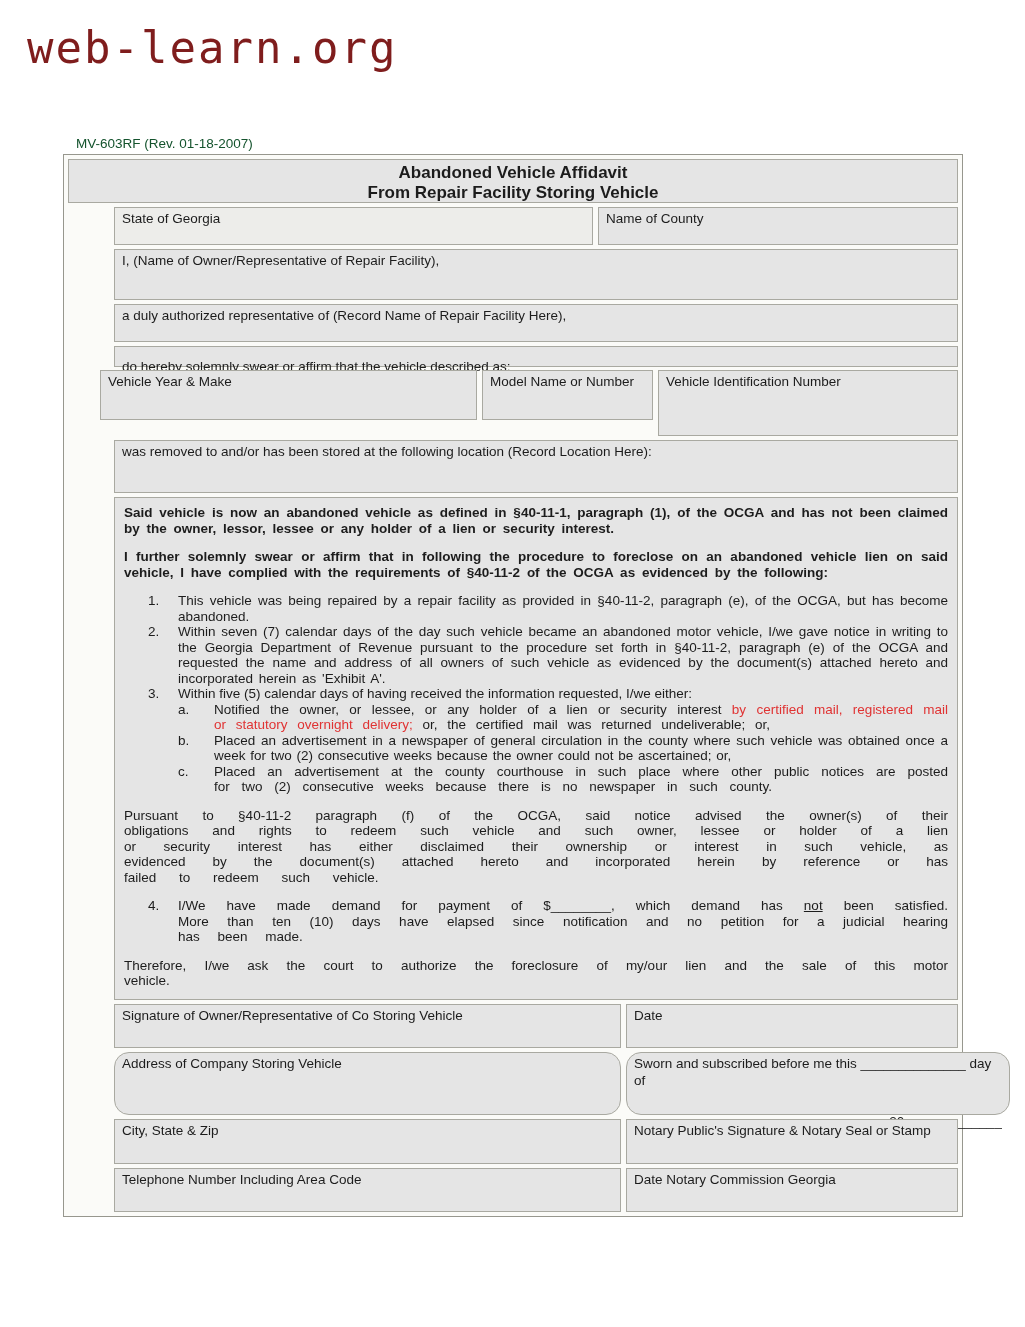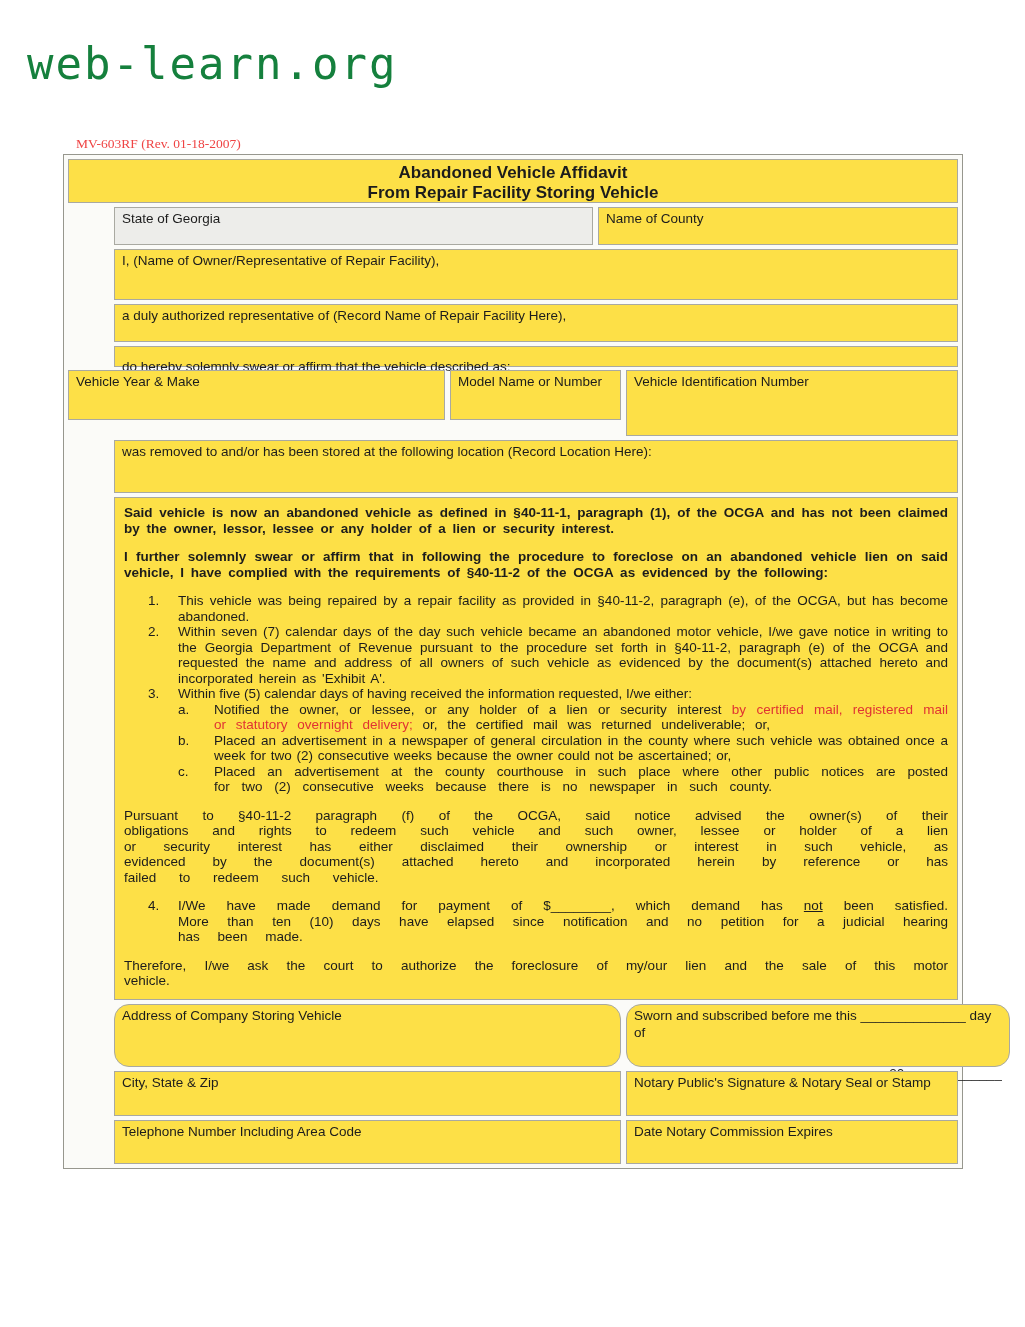--- a/index.html
+++ b/index.html
@@ -4,33 +4,33 @@
 <style>
   html,body { margin:0; padding:0; }
   body {
     width:1025px; height:1327px; background:#ffffff; position:relative;
     font-family:"Liberation Sans", sans-serif; color:#1c1c1c;
     -webkit-font-smoothing:antialiased;
   }
   .watermark {
     position:absolute; left:27px; top:22px;
     font-family:"DejaVu Sans Mono", monospace;
-    font-size:44px; color:#15803d; letter-spacing:2px; white-space:nowrap;margin-top:16px;
+    font-size:44px; color:#7f1d1d; letter-spacing:2px; white-space:nowrap;
   }
   .form-number {
     position:absolute; left:76px; top:136px;
-    font-size:13.5px; color:#ef4444;font-family:Liberation Serif, serif;
+    font-size:13.5px; color:#14532d;
   }
   .frame {
     position:absolute; left:63px; top:154px; width:900px;
     border:1px solid #97978e; background:#fbfbf8;
     padding:4px; box-sizing:border-box;
   }
   .cell {
-    border:1px solid #a9a9a1; background:#fde047;
+    border:1px solid #a9a9a1; background:#e5e5e5;
     font-size:13.5px; line-height:17px; padding:2px 7px;
     box-sizing:border-box;
   }
   .mt { margin-top:4px;margin-left:46px; }
   .row { display:flex; gap:5px; }
   .title-cell { height:44px; text-align:center; font-weight:bold;
     font-size:17px; line-height:20px; padding-top:3px; }
   .state-cell { width:479px; background:#ededea; height:38px; }
   .county-cell { flex:1; height:38px; }
   .owner-cell { height:51px; }
@@ -82,21 +82,21 @@
     <div class="cell state-cell">State of Georgia</div>
     <div class="cell county-cell">Name of County</div>
   </div>
 
   <div class="cell owner-cell mt">I, (Name of Owner/Representative of Repair Facility),</div>
 
   <div class="cell duly-cell mt">a duly authorized representative of (Record Name of Repair Facility Here),</div>
 
   <div class="cell swear-cell mt">do hereby solemnly swear or affirm that the vehicle described as:</div>
 
-  <div class="row" style="margin-top:3px;">
+  <div class="row" style="margin-top:3px;margin-left:32px;">
     <div class="cell veh1">Vehicle Year &amp; Make</div>
     <div class="cell veh2">Model Name or Number</div>
     <div class="cell veh3">Vehicle Identification Number</div>
   </div>
 
   <div class="cell loc-cell mt">was removed to and/or has been stored at the following location (Record Location Here):</div>
 
   <div class="cell big-cell mt">
     <p class="ws3">Said vehicle is now an abandoned vehicle as defined in §40-11-1, paragraph (1), of the OCGA and has not been claimed by the owner, lessor, lessee or any holder of a lien or security interest.</p>
     <p class="ws3">I further solemnly swear or affirm that in following the procedure to foreclose on an abandoned vehicle lien on said vehicle, I have complied with the requirements of §40-11-2 of the OCGA as evidenced by the following:</p>
@@ -137,32 +137,36 @@
         <span class="marker">4.</span>
         <div class="li-text ws14">
           <span>I/We have made demand for payment of $________, which demand has </span><span class="u">not</span><span> been satisfied. More than ten (10) days have elapsed since notification and no petition for a judicial hearing has been made.</span>
         </div>
       </div>
     </div>
 
     <p class="ws14" style="margin-bottom:0;">Therefore, I/we ask the court to authorize the foreclosure of my/our lien and the sale of this motor vehicle.</p>
   </div>
 
+  <div class="row mt">
+    <div class="cell sig-left h44">Signature of Owner/Representative of Co Storing Vehicle</div>
+    <div class="cell sig-right h44">Date</div>
+  </div>
 
   <div class="row mt">
     <div class="cell sig-left h63">Address of Company Storing Vehicle</div>
     <div class="cell sig-right h63">
       <div>Sworn and subscribed before me this ______________ day of</div>
       <div class="sworn-line2">_________________________________, 20_____________</div>
     </div>
   </div>
 
   <div class="row mt">
     <div class="cell sig-left h45">City, State &amp; Zip</div>
     <div class="cell sig-right h45">Notary Public's Signature &amp; Notary Seal or Stamp</div>
   </div>
 
   <div class="row mt">
     <div class="cell sig-left h44">Telephone Number Including Area Code</div>
-    <div class="cell sig-right h44">Date Notary Commission Expires</div>
+    <div class="cell sig-right h44">Date Notary Commission Georgia</div>
   </div>
 
 </div>
 
 </body></html>

